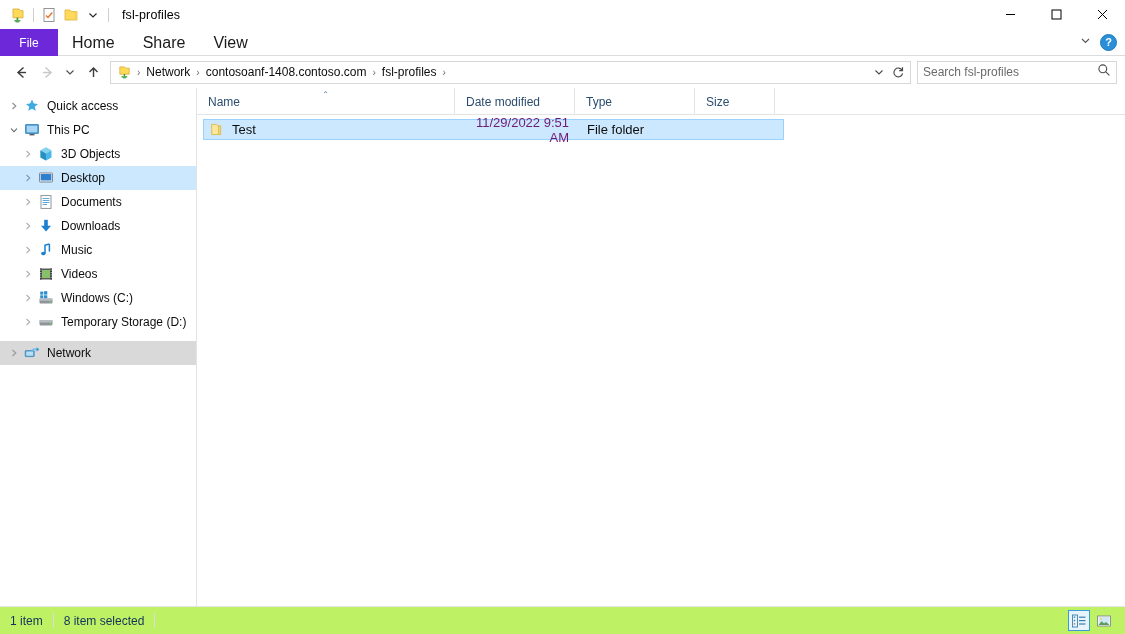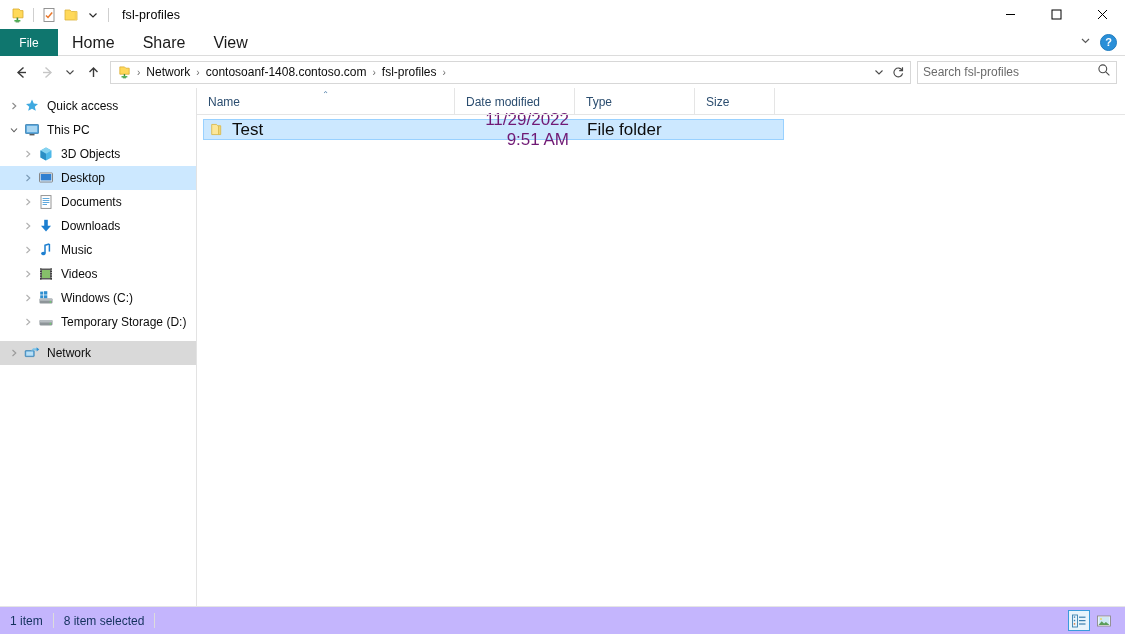--- a/index.html
+++ b/index.html
@@ -31,21 +31,21 @@
   
   .ribbon {
     position: absolute; top: 29px; left: 0; right: 0; height: 27px;
     background: #ffffff; display: flex; align-items: stretch;
     border-bottom: 1px solid #dcdcdc;
   }
   .tab {
     display: flex; align-items: center; justify-content: center;
     font-size: 16px; color: #1a1a1a; padding: 0 14px; height: 27px;
   }
-  .tab.file { background: #0f766e; color: #fff; min-width: 58px; font-size: 12px; }
+  .tab.file { background: #6d28d9; color: #fff; min-width: 58px; font-size: 12px; }
   .ribbon-right { margin-left: auto; display: flex; align-items: center; padding-right: 8px; gap: 8px; }
   .help-icon {
     width: 17px; height: 17px; border-radius: 50%;
     background: #2a8fd8; color: #fff; font-size: 11px; font-weight: bold;
     display: flex; align-items: center; justify-content: center;
     border: 1px solid #1f7cbf;
   }
 
   
   .navbar {
@@ -124,36 +124,36 @@
     position: absolute; top: 2px; left: 50%; transform: translateX(-50%);
     font-size: 8px; color: #4a7ba7;
   }
   .c-name { width: 258px; }
   .c-date { width: 120px; }
   .c-type { width: 120px; }
   .c-size { width: 80px; }
   .filelist { padding-top: 4px; }
   .filerow {
     display: flex; align-items: center; height: 21px; margin: 0 0 0 6px;
-    width: 581px; font-size: 17px; color: #0c0c0c;
+    width: 581px; font-size: 13px; color: #0c0c0c;
   }
   .filerow.selected {
     background: #cce8ff; border: 1px solid #99d1ff;
   }
   .fr-name { width: 253px; display: flex; align-items: center; padding-left: 6px; overflow: hidden; }
   .fr-date { width: 120px; text-align: right; padding-right: 8px; color: #701a75; }
   .fr-type { width: 120px; padding-left: 10px; color: #0c0c0c; }
   .fr-size { width: 80px; padding-left: 10px; }
   .fileicon { margin-right: 7px; display: flex; align-items: center; }
 
   
   .statusbar {
     position: absolute; bottom: 0; left: 0; right: 0; height: 28px;
     border-top: 1px solid #e5e5e5; display: flex; align-items: center;
-    background: #c4b5fd; font-size: 12px; color: #13315c;
+    background: #bef264; font-size: 12px; color: #13315c;
   }
   .status-seg { padding: 0 10px; display: flex; align-items: center; height: 18px; }
   .status-div { width: 1px; height: 15px; background: #dcdcdc; }
   .view-btns { margin-left: auto; display: flex; align-items: center; gap: 3px; padding-right: 10px; }
   .vbtn {
     width: 22px; height: 21px; display: flex; align-items: center; justify-content: center;
   }
   .vbtn.active { border: 1px solid #3a9bdc; background: #e8f4fc; }
 </style>
 </head>

